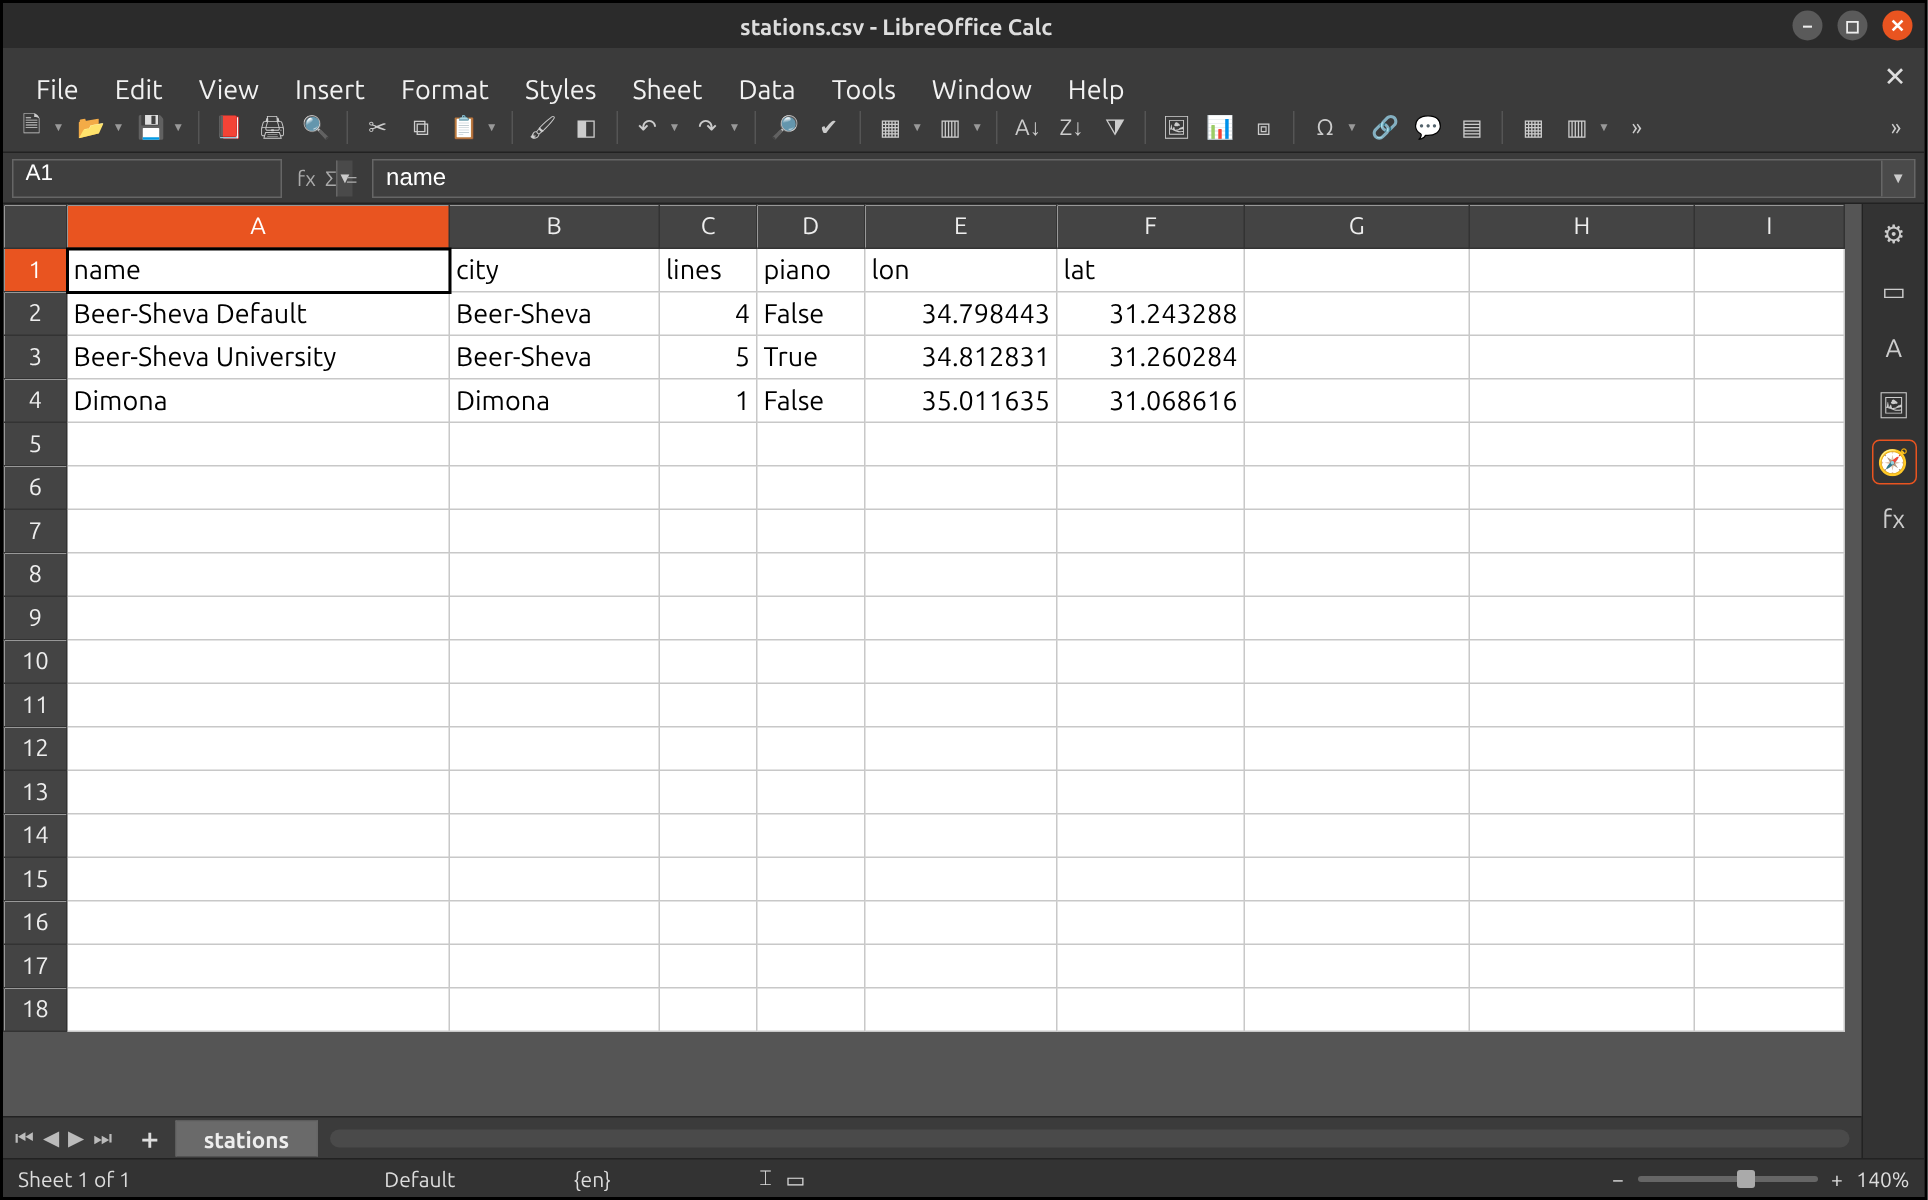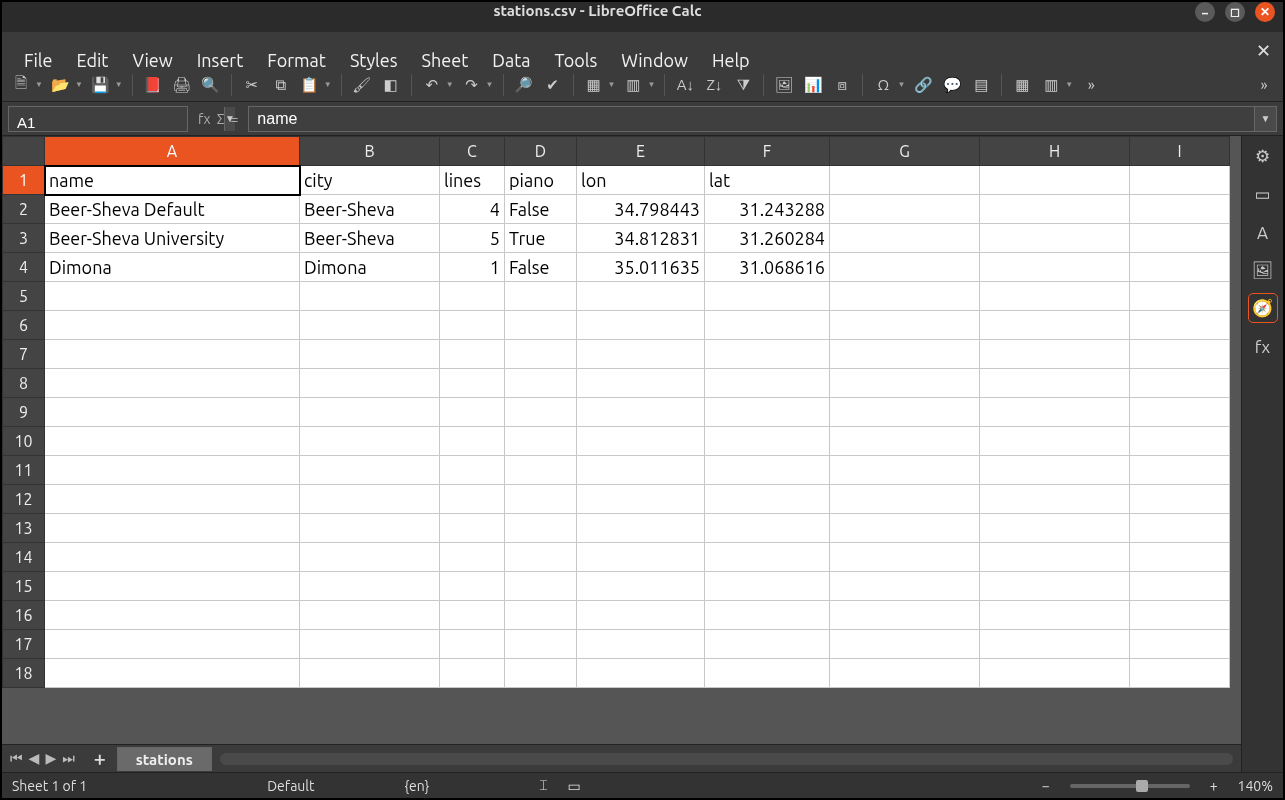--- a/index.html
+++ b/index.html
@@ -12,20 +12,21 @@
     color: #eee;
     display: flex;
     flex-direction: column;
     border: 2px solid #000;
   }
   
   .titlebar {
     background: #2b2b2b;
     height: 30px;
     display: flex;
+    align-items: center;
     padding: 0 8px;
     font-size: 15px;
     font-weight: 600;
   }
   .titlebar .title { flex: 1; text-align: center; color: #ddd; }
   .titlebar .wbtn {
     width: 20px; height: 20px; border-radius: 50%;
     margin-left: 10px; display:flex; align-items:center; justify-content:center;
     font-size: 12px; cursor: pointer;
   }
@@ -69,21 +70,21 @@
     height: 34px;
     display:flex;
     align-items:center;
     padding: 0 6px;
     gap: 4px;
     border-bottom: 1px solid #222;
   }
   .name-box {
     width: 180px; height: 26px;
     background:#3f3f3f; border:1px solid #666;
-    display:flex; align-items:flex-end;
+    display:flex; align-items:flex-start;
   }
   .name-box input {
     flex:1; background:transparent; border:none; color:#fff;
     font-size:15px; padding:0 8px; outline:none;
   }
   .name-box .dd { width:22px; background:#4a4a4a; text-align:center; font-size:10px; color:#ccc; cursor:pointer; height:100%; display:flex;align-items:center;justify-content:center; border-left:1px solid #666;}
   .fx-btns { display:flex; gap:6px; padding:0 6px; color:#aaa; }
   .fx-btns span { cursor:pointer; font-size:14px; }
   .formula-input {
     flex:1; height:26px; background:#3f3f3f; border:1px solid #666;
@@ -151,21 +152,21 @@
   .tabs-row .add { cursor:pointer; color:#ddd; font-size:18px; padding:0 8px; font-weight:bold;}
   .tabs-row .tab {
     background:#555; color:#eee; padding:3px 18px; cursor:pointer;
     border:1px solid #666; border-bottom:none; font-size:15px;
   }
   .tabs-row .tab.active { background:#6a6a6a;font-weight:bold; }
   .tabs-row .hscroll { flex:1; height:12px; background:#4a4a4a; margin:0 8px; border-radius:6px;}
   
   .statusbar {
     height: 26px; background:#333; display:flex; align-items:center;
-    font-size: 14px; color:#ddd; padding: 0 10px; gap:20px;
+    font-size: 14px; color:#ddd; padding: 0 10px; gap:9px;
     border-top:1px solid #222;
   }
   .statusbar .spacer { flex:1; }
   .statusbar .zoom-slider {
     width:120px; height:4px; background:#666; position:relative; border-radius:2px;
   }
   .statusbar .zoom-slider .thumb {
     position:absolute; left:55%; top:-4px; width:12px; height:12px; background:#aaa; border-radius:2px;
   }
 </style>

